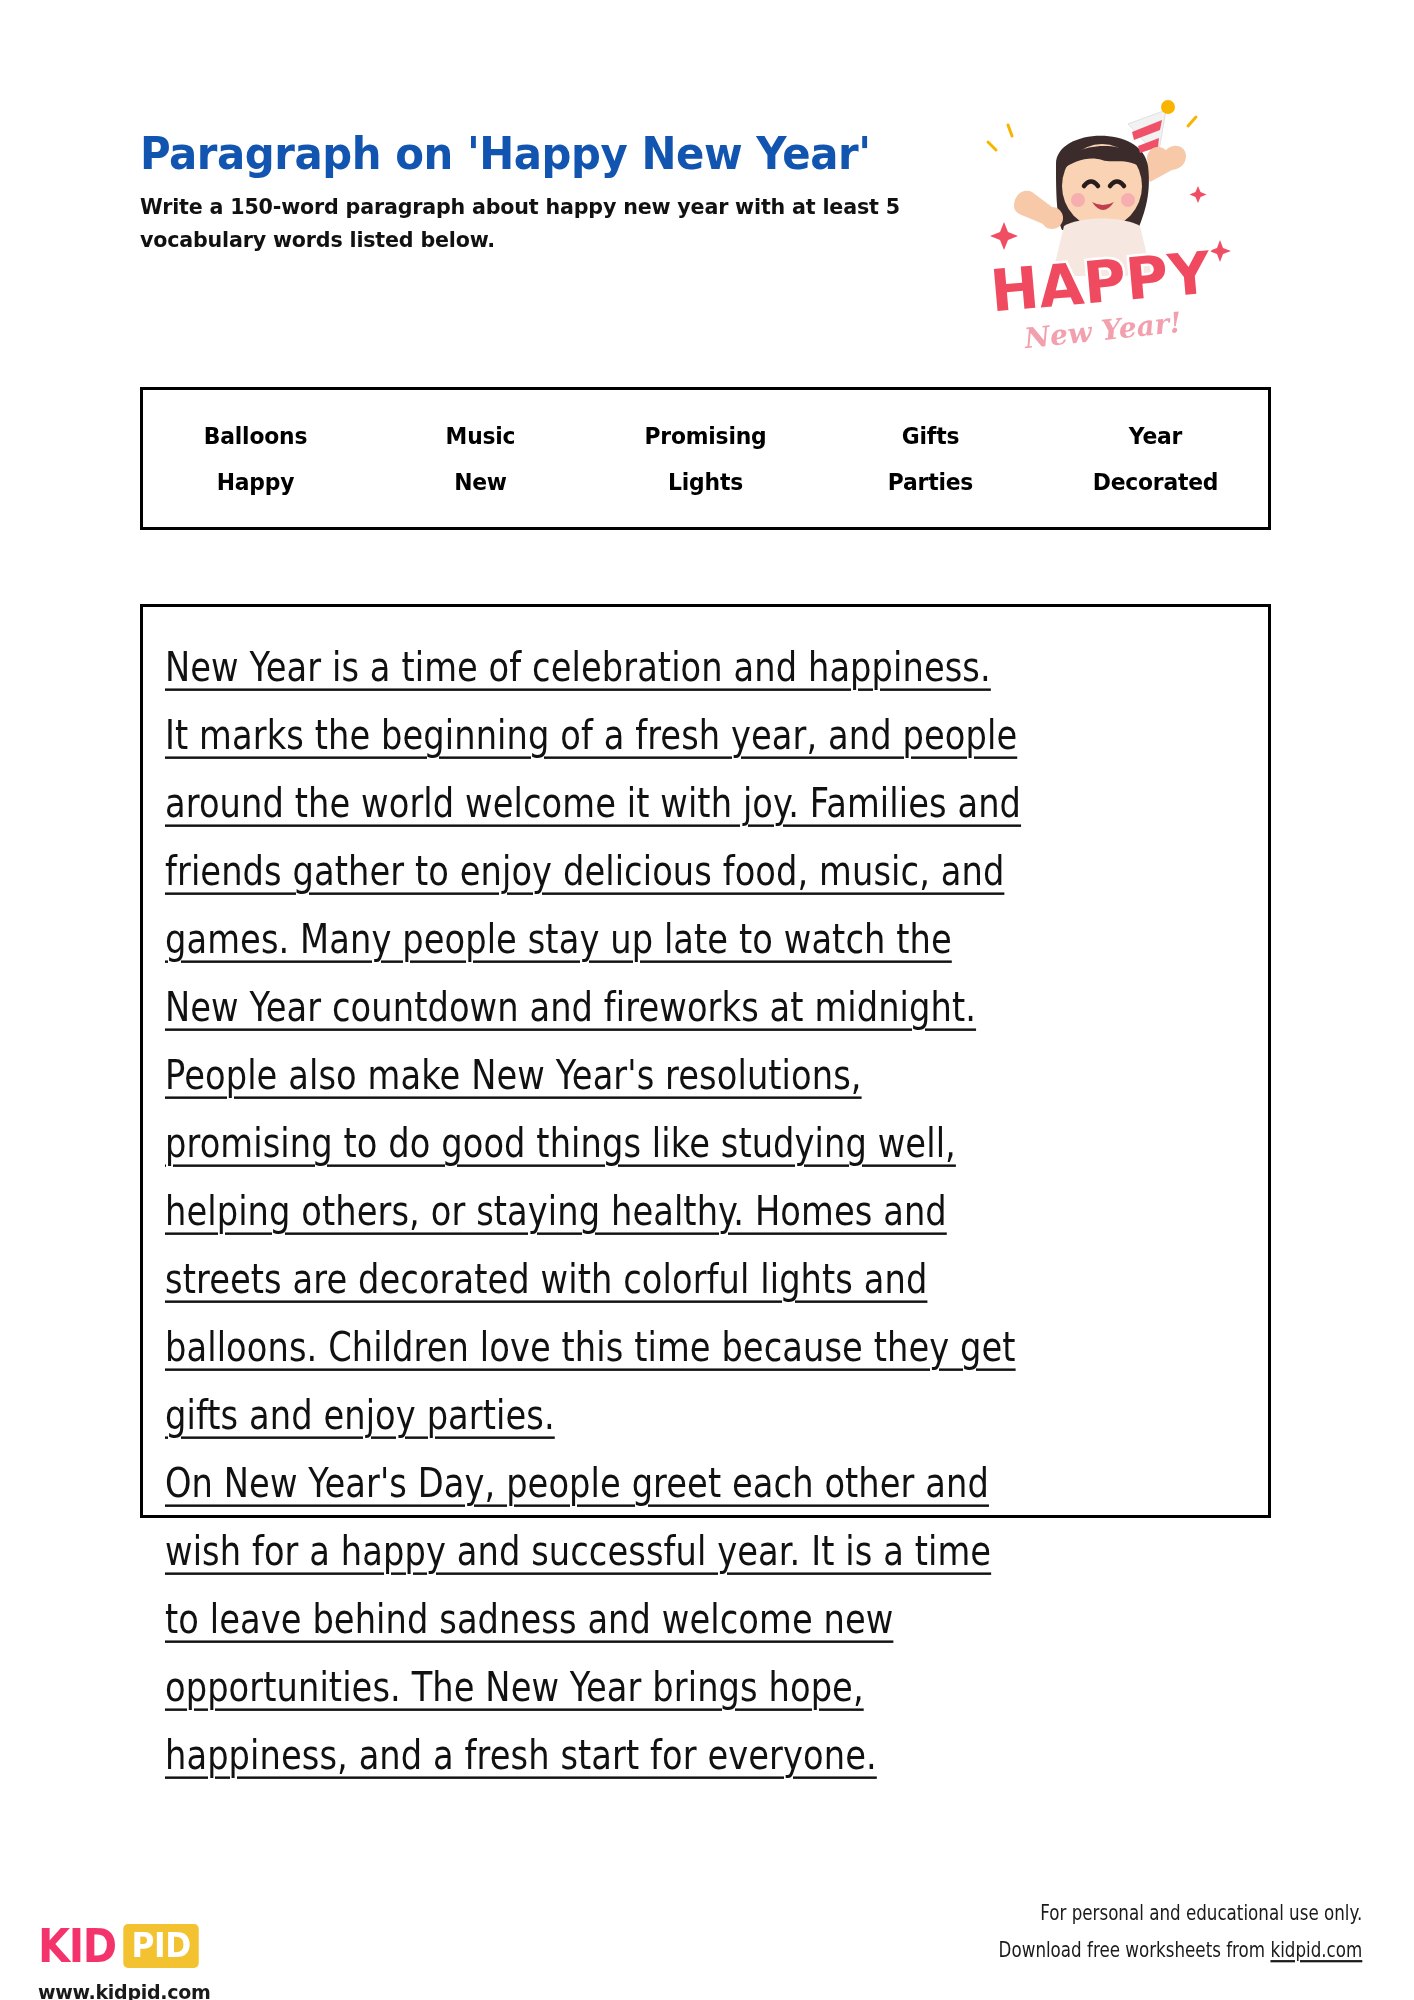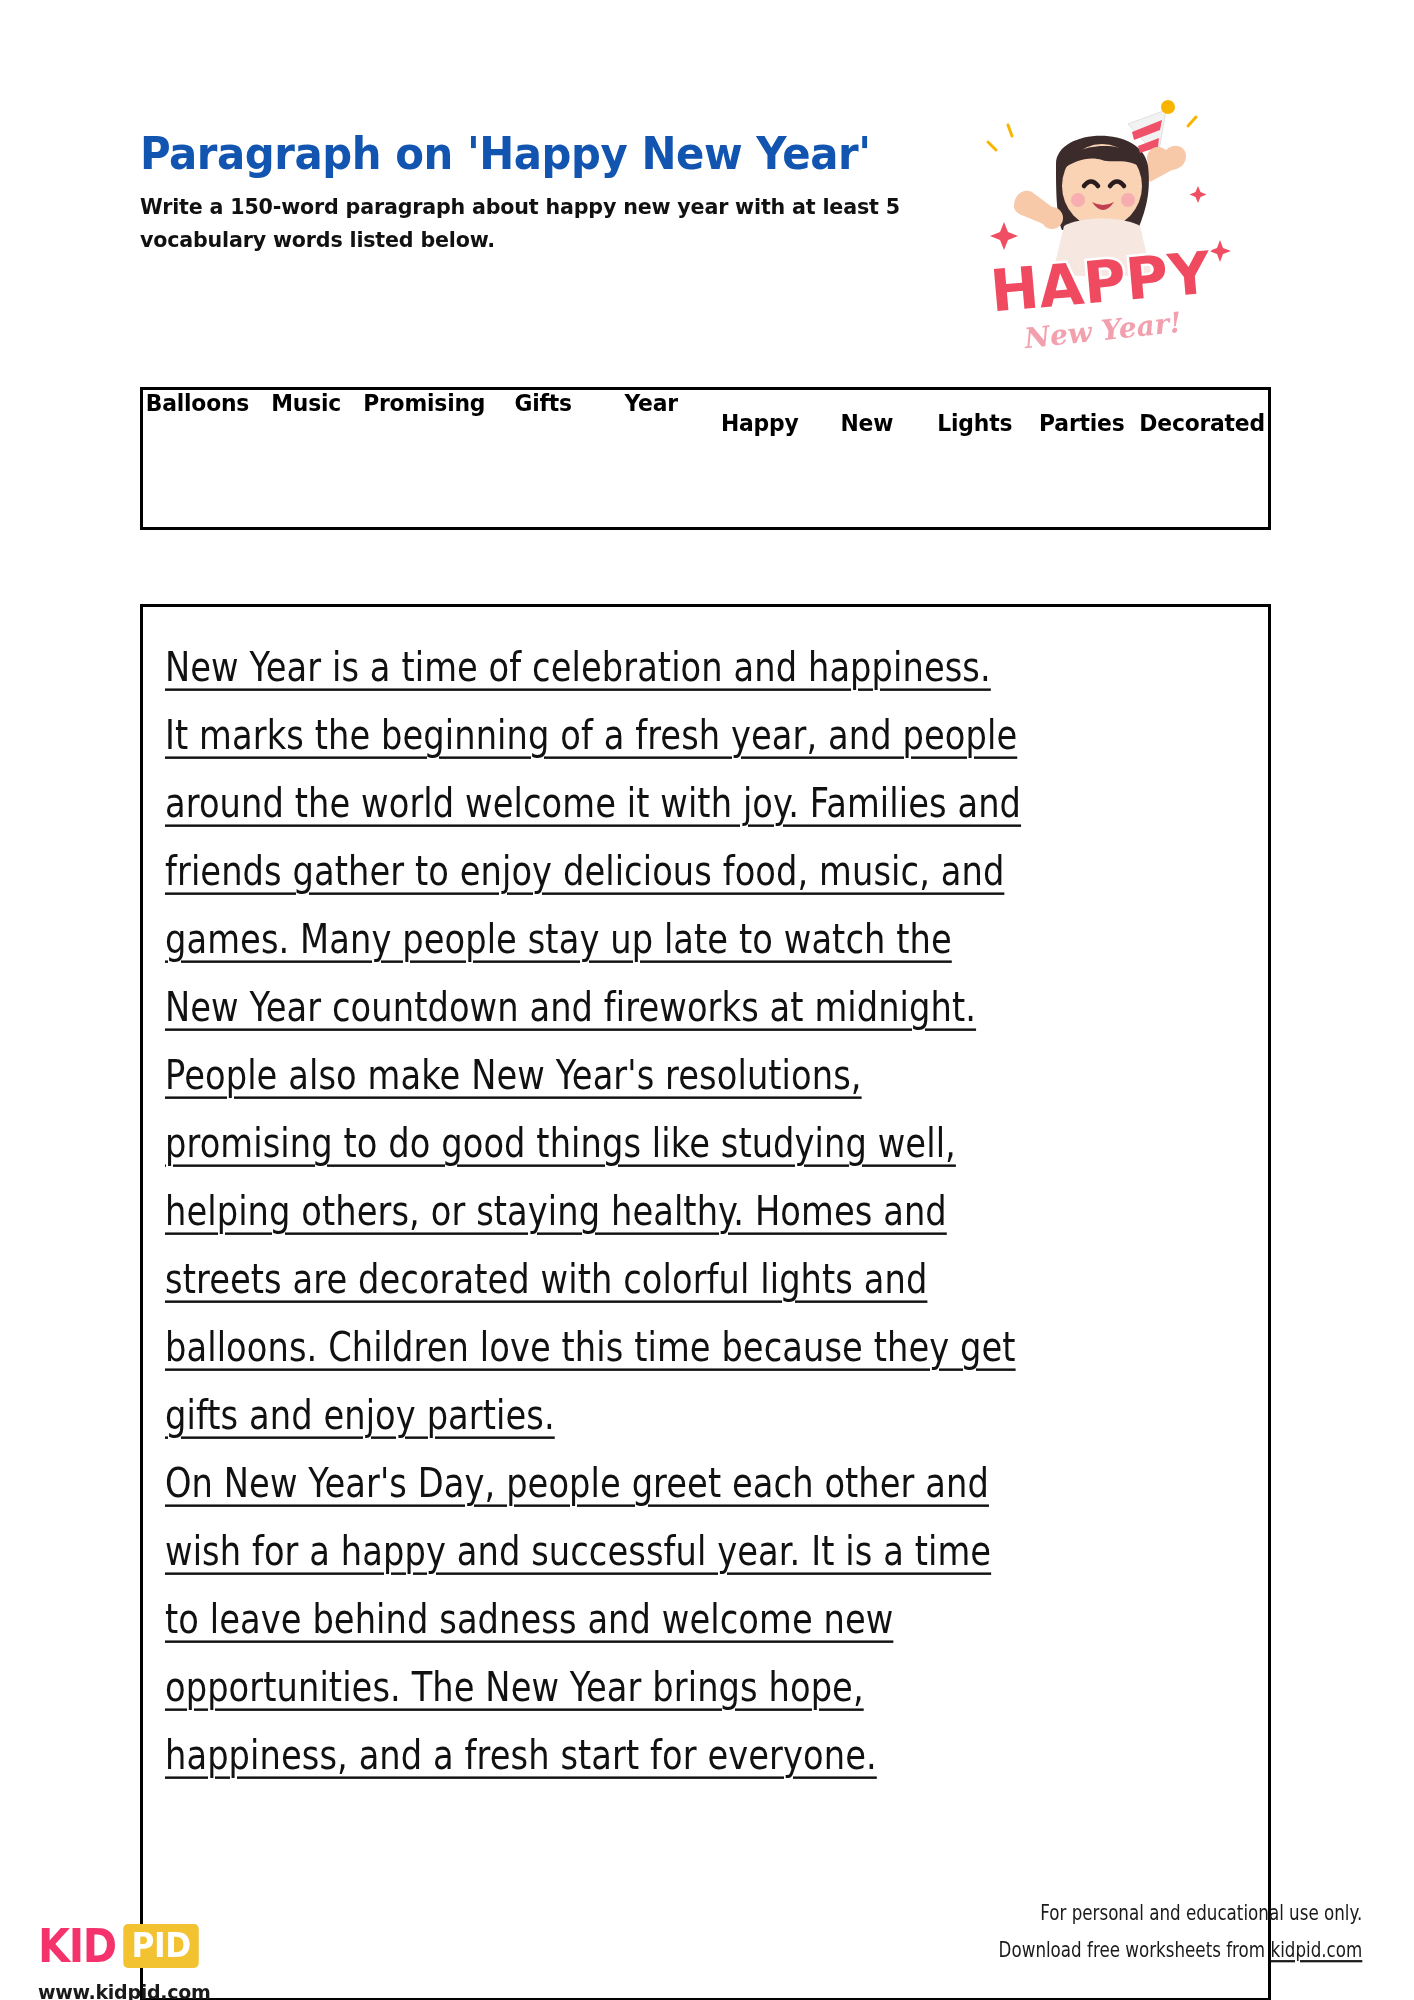--- a/index.html
+++ b/index.html
@@ -71,21 +71,21 @@
   
   .vocab-box {
     position: absolute;
     left: 140px;
     top: 387px;
     width: 1131px;
     height: 143px;
     border: 3px solid #000000;
     box-sizing: border-box;
     display: flex;
-    flex-direction: row;
+    flex-direction: column;
     justify-content: center;
   }
   .vocab-row {
     display: flex;
     width: 100%;
   }
   .vocab-row + .vocab-row { margin-top: 20px; }
   .vocab-cell {
     flex: 1 1 0;
     text-align: center;
@@ -96,21 +96,21 @@
     letter-spacing: -0.2px;
     transform: scaleX(0.95);
   }
 
   
   .writing-box {
     position: absolute;
     left: 140px;
     top: 604px;
     width: 1131px;
-    height: 1397px;
+    height: 914px;
     border: 3px solid #000000;
     box-sizing: border-box;
     padding: 18px 22px 10px 22px;
   }
   .para {
     margin: 0;
   }
   .para-line {
     display: block;
     font-family: "DejaVu Sans", sans-serif;

